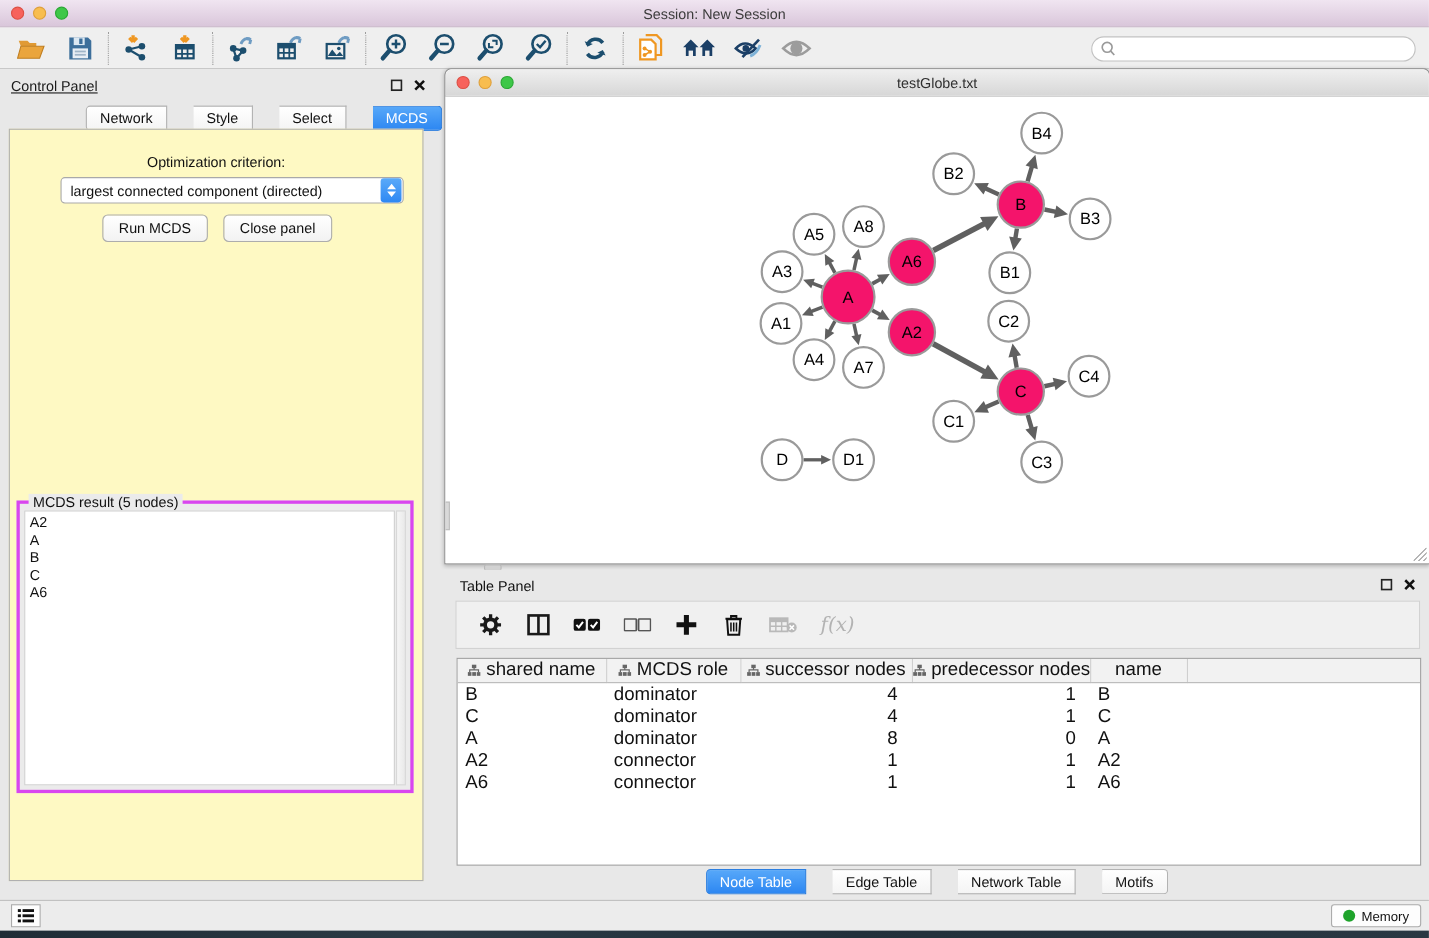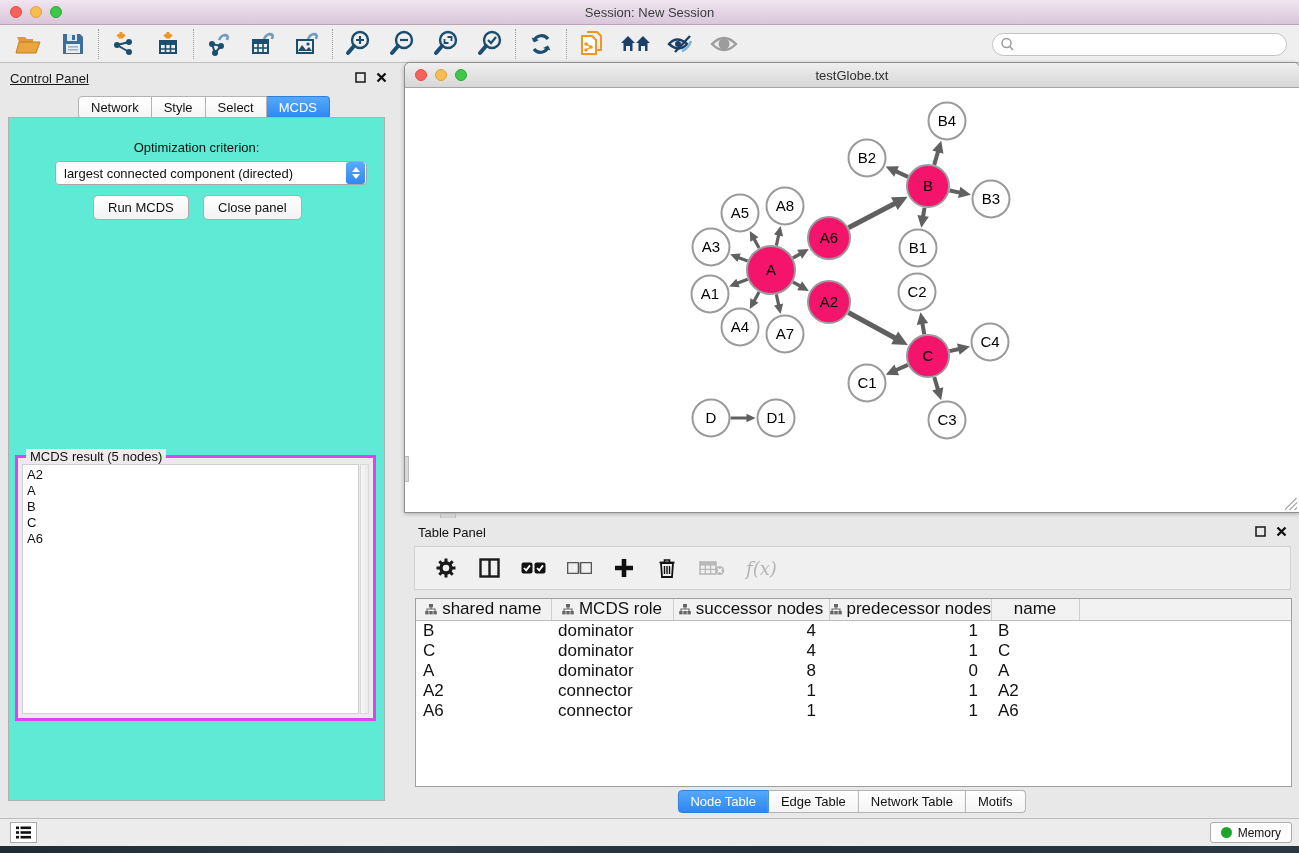--- a/index.html
+++ b/index.html
@@ -29,29 +29,29 @@
   .searchbox input { border:none; outline:none; flex:1; height:18px; font-size:12px;
     font-family:"Liberation Sans",sans-serif; background:transparent; }
 
   
   .main { position:absolute; left:0; top:63px; width:1299px; height:755px; background:#e8e8e8; }
 
   
   .cp-title { position:absolute; left:10px; top:8px; color:#1a1a1a;text-decoration:underline; }
   .panel-icons { display:flex; gap:10px; align-items:center; }
   .cp-icons { position:absolute; left:355px; top:9px; }
-  .seg-tabs { position:absolute; display:flex; }
+  .seg-tabs { position:absolute; display:flex;gap:24px; }
   .seg { border:1px solid #b3b3b3; border-left:none; background:linear-gradient(#ffffff,#f4f4f4);
     padding:3px 12px; font-size:13px; color:#111; cursor:default; }
   .seg:first-child { border-left:1px solid #b3b3b3; border-radius:4px 0 0 4px; }
   .seg:last-child { border-radius:0 4px 4px 0; }
   .seg.sel { background:linear-gradient(#57a8f9,#2d87f2); color:#fff; border-color:#2d7fe0; }
   .cp-tabs { left:78px; top:33px; }
   .cp-box { position:absolute; left:8px; top:54px; width:377px; height:684px;
-    border:1px solid #b0b0b0; background:#5eead4; }
+    border:1px solid #b0b0b0; background:#fef9c3; }
   .opt-label { position:absolute; left:0; width:100%; top:22px; text-align:center; }
   .combo { position:absolute; left:46px; top:43px; width:312px; height:24px; background:#fff;
     border:1px solid #a9a9a9; border-radius:4px; display:flex; align-items:center; }
   .combo .val { flex:1; padding-left:8px; font-size:13px; white-space:nowrap; overflow:hidden; }
   .combo .stepper { width:19px; height:22px; border-radius:3px;
     background:linear-gradient(#5aaaf9,#2e88f3); margin-right:1px;
     display:flex; flex-direction:column; align-items:center; justify-content:center; gap:2px; }
   .stepper .up { width:0;height:0;border-left:4px solid transparent;border-right:4px solid transparent;border-bottom:5px solid #fff;}
   .stepper .down { width:0;height:0;border-left:4px solid transparent;border-right:4px solid transparent;border-top:5px solid #fff;}
   .btn { background:linear-gradient(#ffffff,#f2f2f2); border:1px solid #adadad; border-radius:5px;

